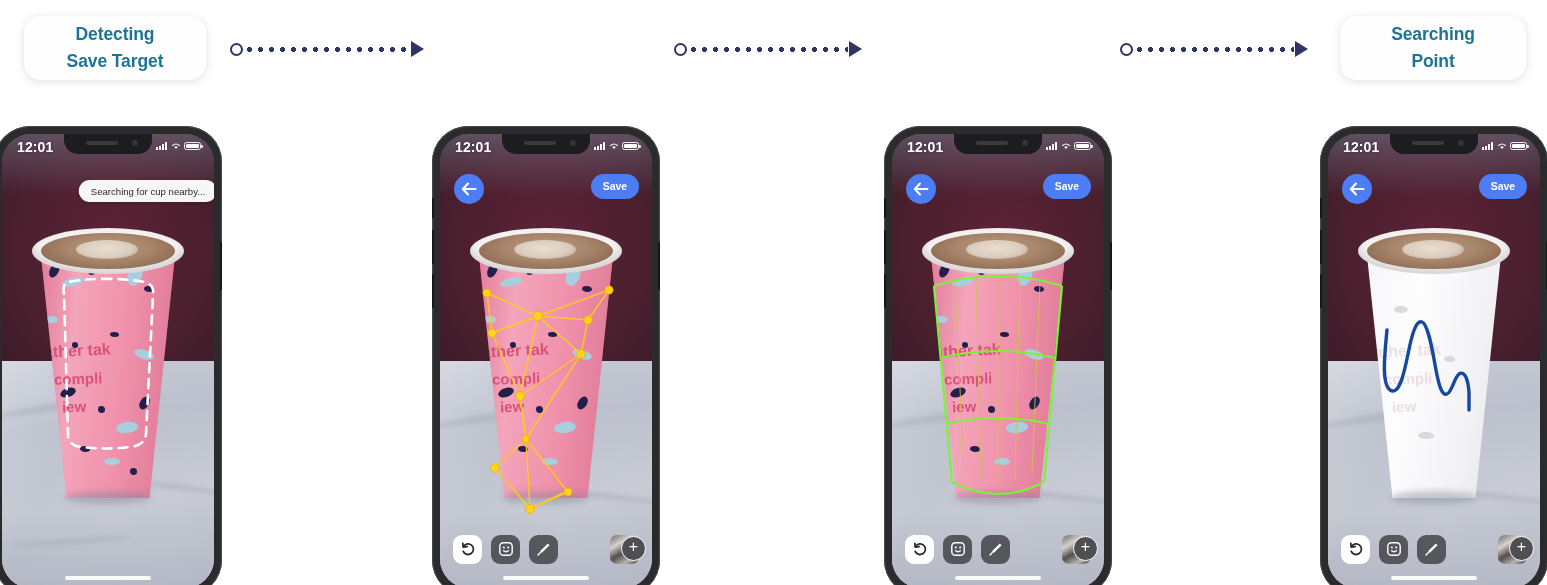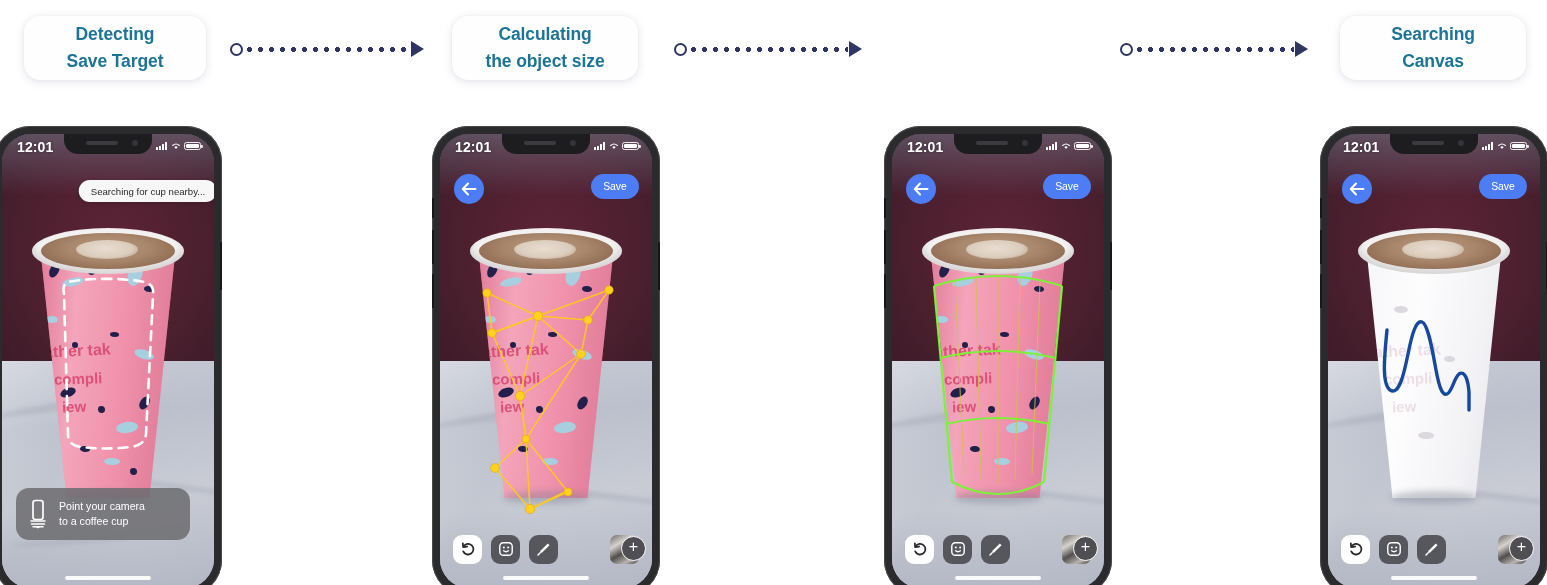--- a/index.html
+++ b/index.html
@@ -355,21 +355,21 @@
   .btn-save {
     position: absolute;
     top: 40px; right: 13px;
     min-width: 48px;
     height: 25px;
     padding: 0 12px;
     border-radius: 13px;
     background: #4d7df5;
     color: #fff;
     font-size: 10.4px;
-    font-weight: normal;
+    font-weight: bold;
     display: flex; align-items: center; justify-content: center;
     z-index: 11;
     cursor: pointer;
   }
 
   
   .toolbar {
     position: absolute;
     left: 0; right: 0; bottom: 22px;
     height: 34px;
@@ -443,41 +443,37 @@
     <span>Detecting</span>
     <span>Save Target</span>
   </div>
 
   <div class="connector conn-1">
     <div class="conn-circle"></div>
     <div class="conn-dots"></div>
     <div class="conn-arrow"></div>
   </div>
 
-  <div class="step-chip chip-2">
-    <span>Calculating</span>
-    <span>the object size</span>
-  </div>
 
   <div class="connector conn-2">
     <div class="conn-circle"></div>
     <div class="conn-dots"></div>
     <div class="conn-arrow"></div>
   </div>
 
 
   <div class="connector conn-3">
     <div class="conn-circle"></div>
     <div class="conn-dots"></div>
     <div class="conn-arrow"></div>
   </div>
 
   <div class="step-chip chip-4">
     <span>Searching</span>
-    <span>Canvas</span>
+    <span>Point</span>
   </div>
 </div>
 
 <div class="phone phone-1">
 
   <div class="side-btn-r"></div>
 
   <div class="screen">
     <div class="scene">
       <div class="scene-top"></div>
@@ -542,31 +538,20 @@
           <path d="M2.6 5.2 Q8 0.6 13.4 5.2" stroke="#fff" stroke-width="1.7" fill="none" stroke-linecap="round"></path>
         </svg>
         <div class="batt">
             <i></i>
           </div>
       </div>
     </div>
 
     <div class="search-pill">Searching for cup nearby...</div>
 
-    <div class="hint-card">
-      <svg class="phone-move-icon" viewBox="0 0 20 30">
-        <rect x="5" y="1.5" width="10" height="19" rx="2.4" fill="none" stroke="#fff" stroke-width="1.7"></rect>
-        <path d="M3 22 h14 M3.5 25 h13 M5 27.8 h10" stroke="#fff" stroke-width="1.6" stroke-linecap="round"></path>
-        <path d="M10 29.6 l-3.2 -2.4 h6.4 Z" fill="#fff"></path>
-      </svg>
-      <div class="hint-text">
-        <div>Point your camera</div>
-        <div>to a coffee cup</div>
-      </div>
-    </div>
 
     <div class="home-indicator"></div>
   </div>
 </div>
 
 <div class="phone phone-2">
   <div class="side-btn sb-1"></div>
   <div class="side-btn sb-2"></div>
   <div class="side-btn sb-3"></div>
   <div class="side-btn-r"></div>

